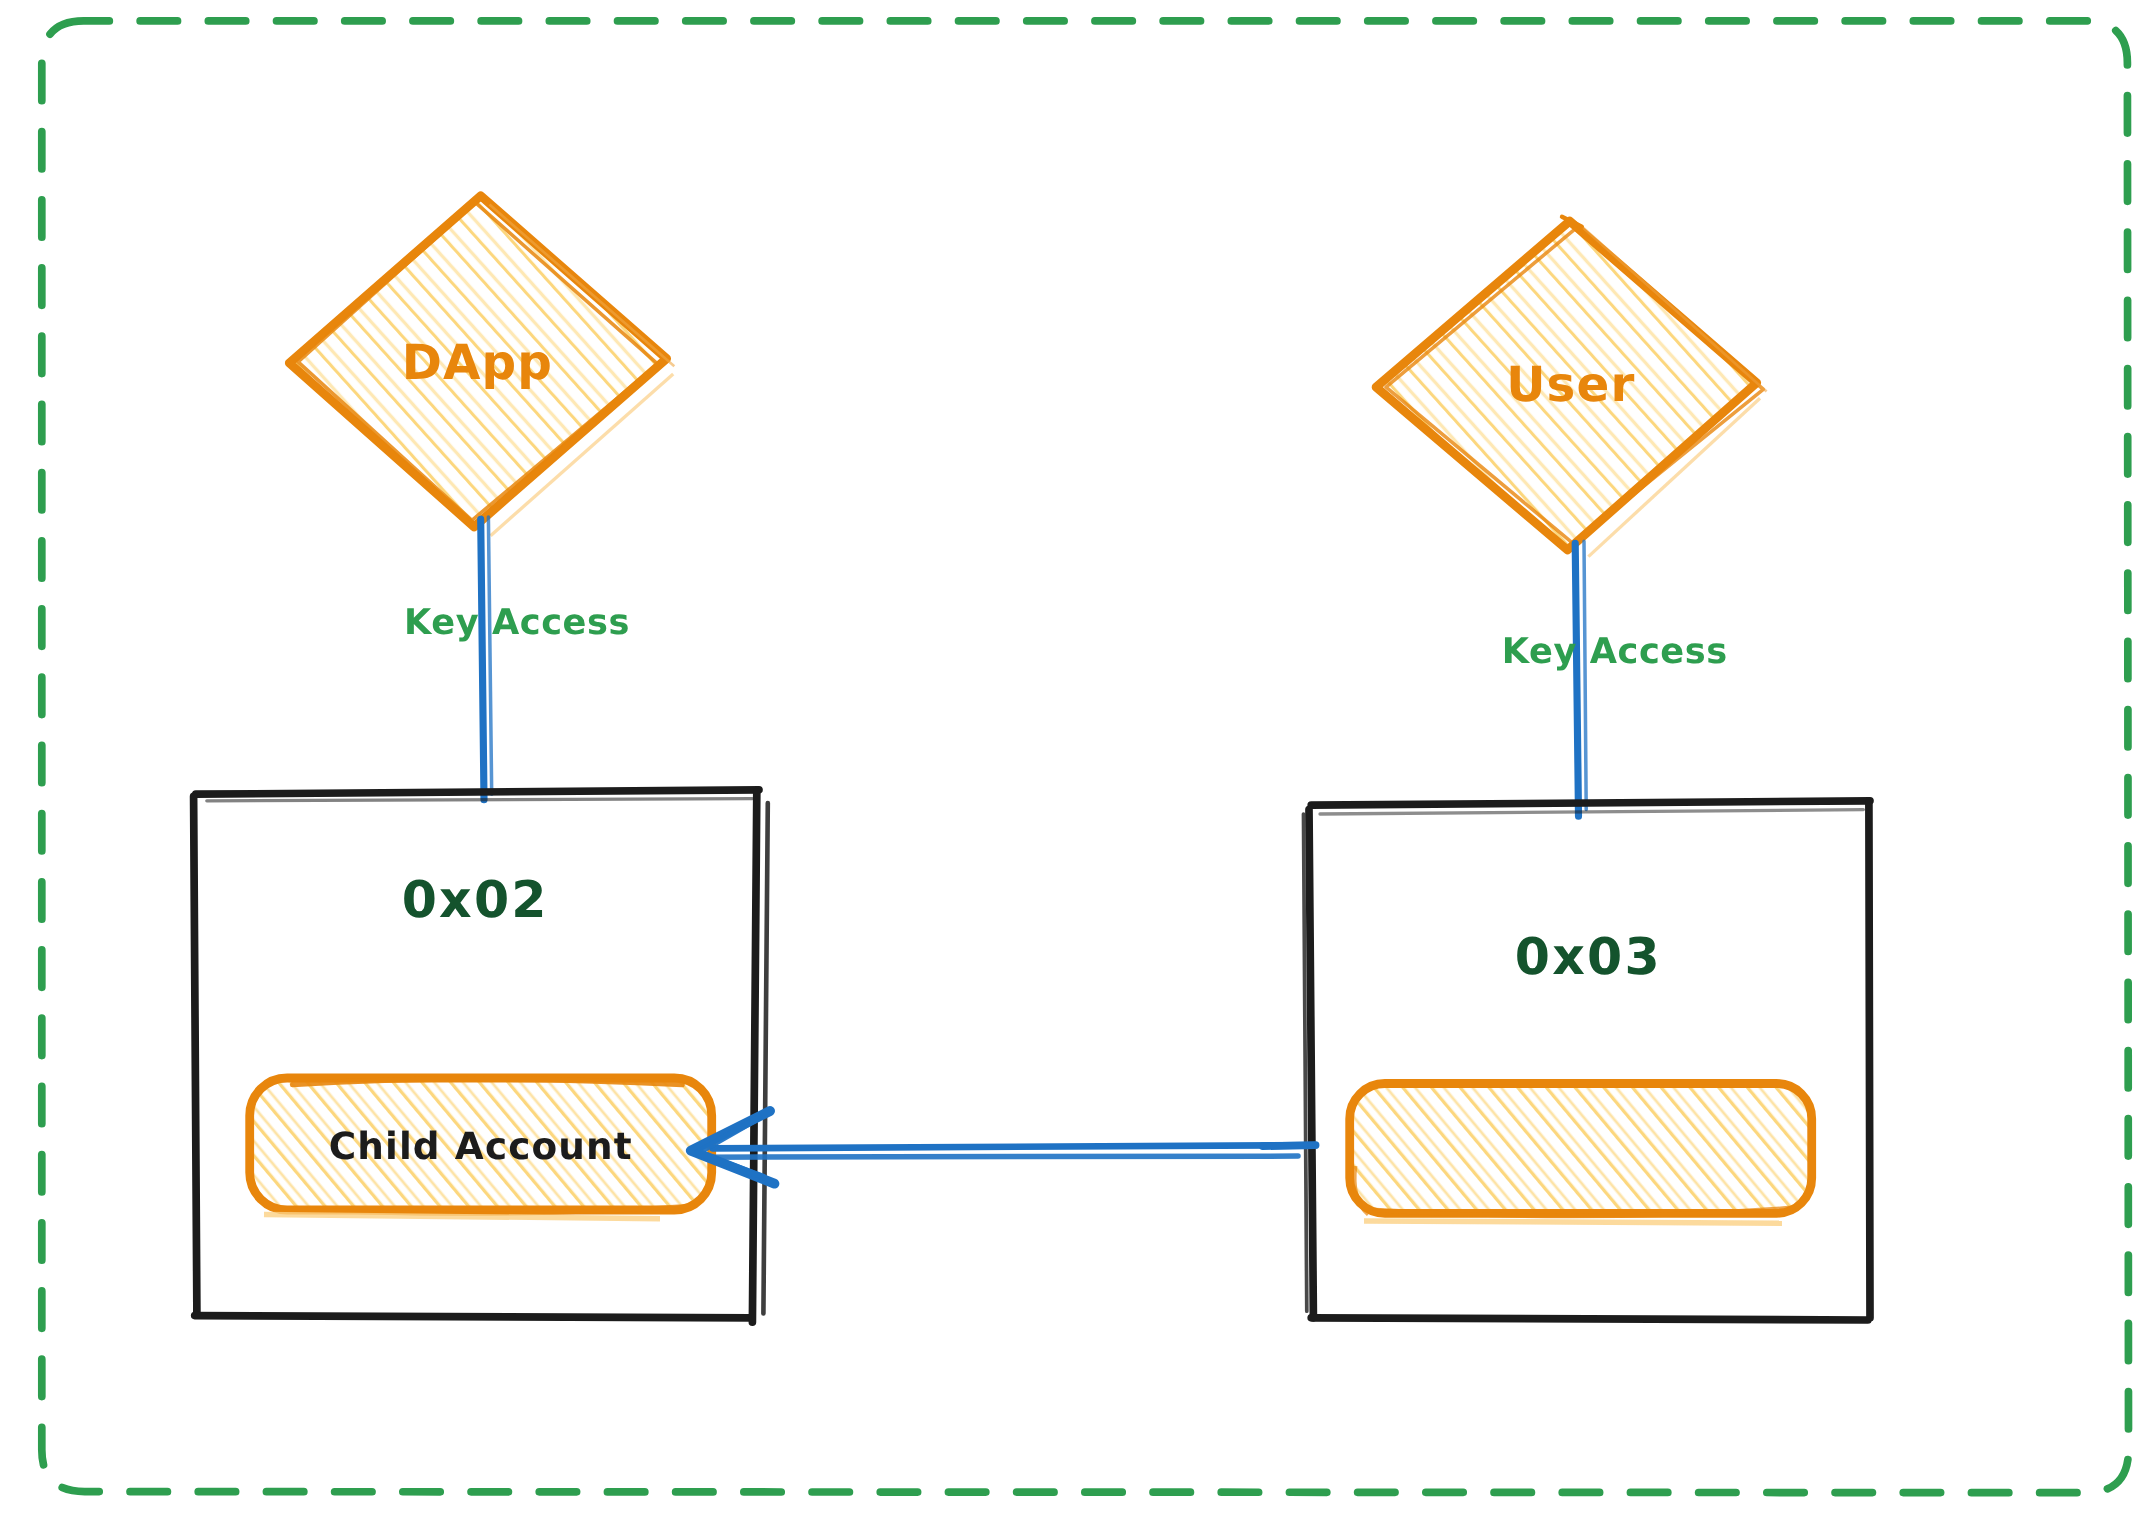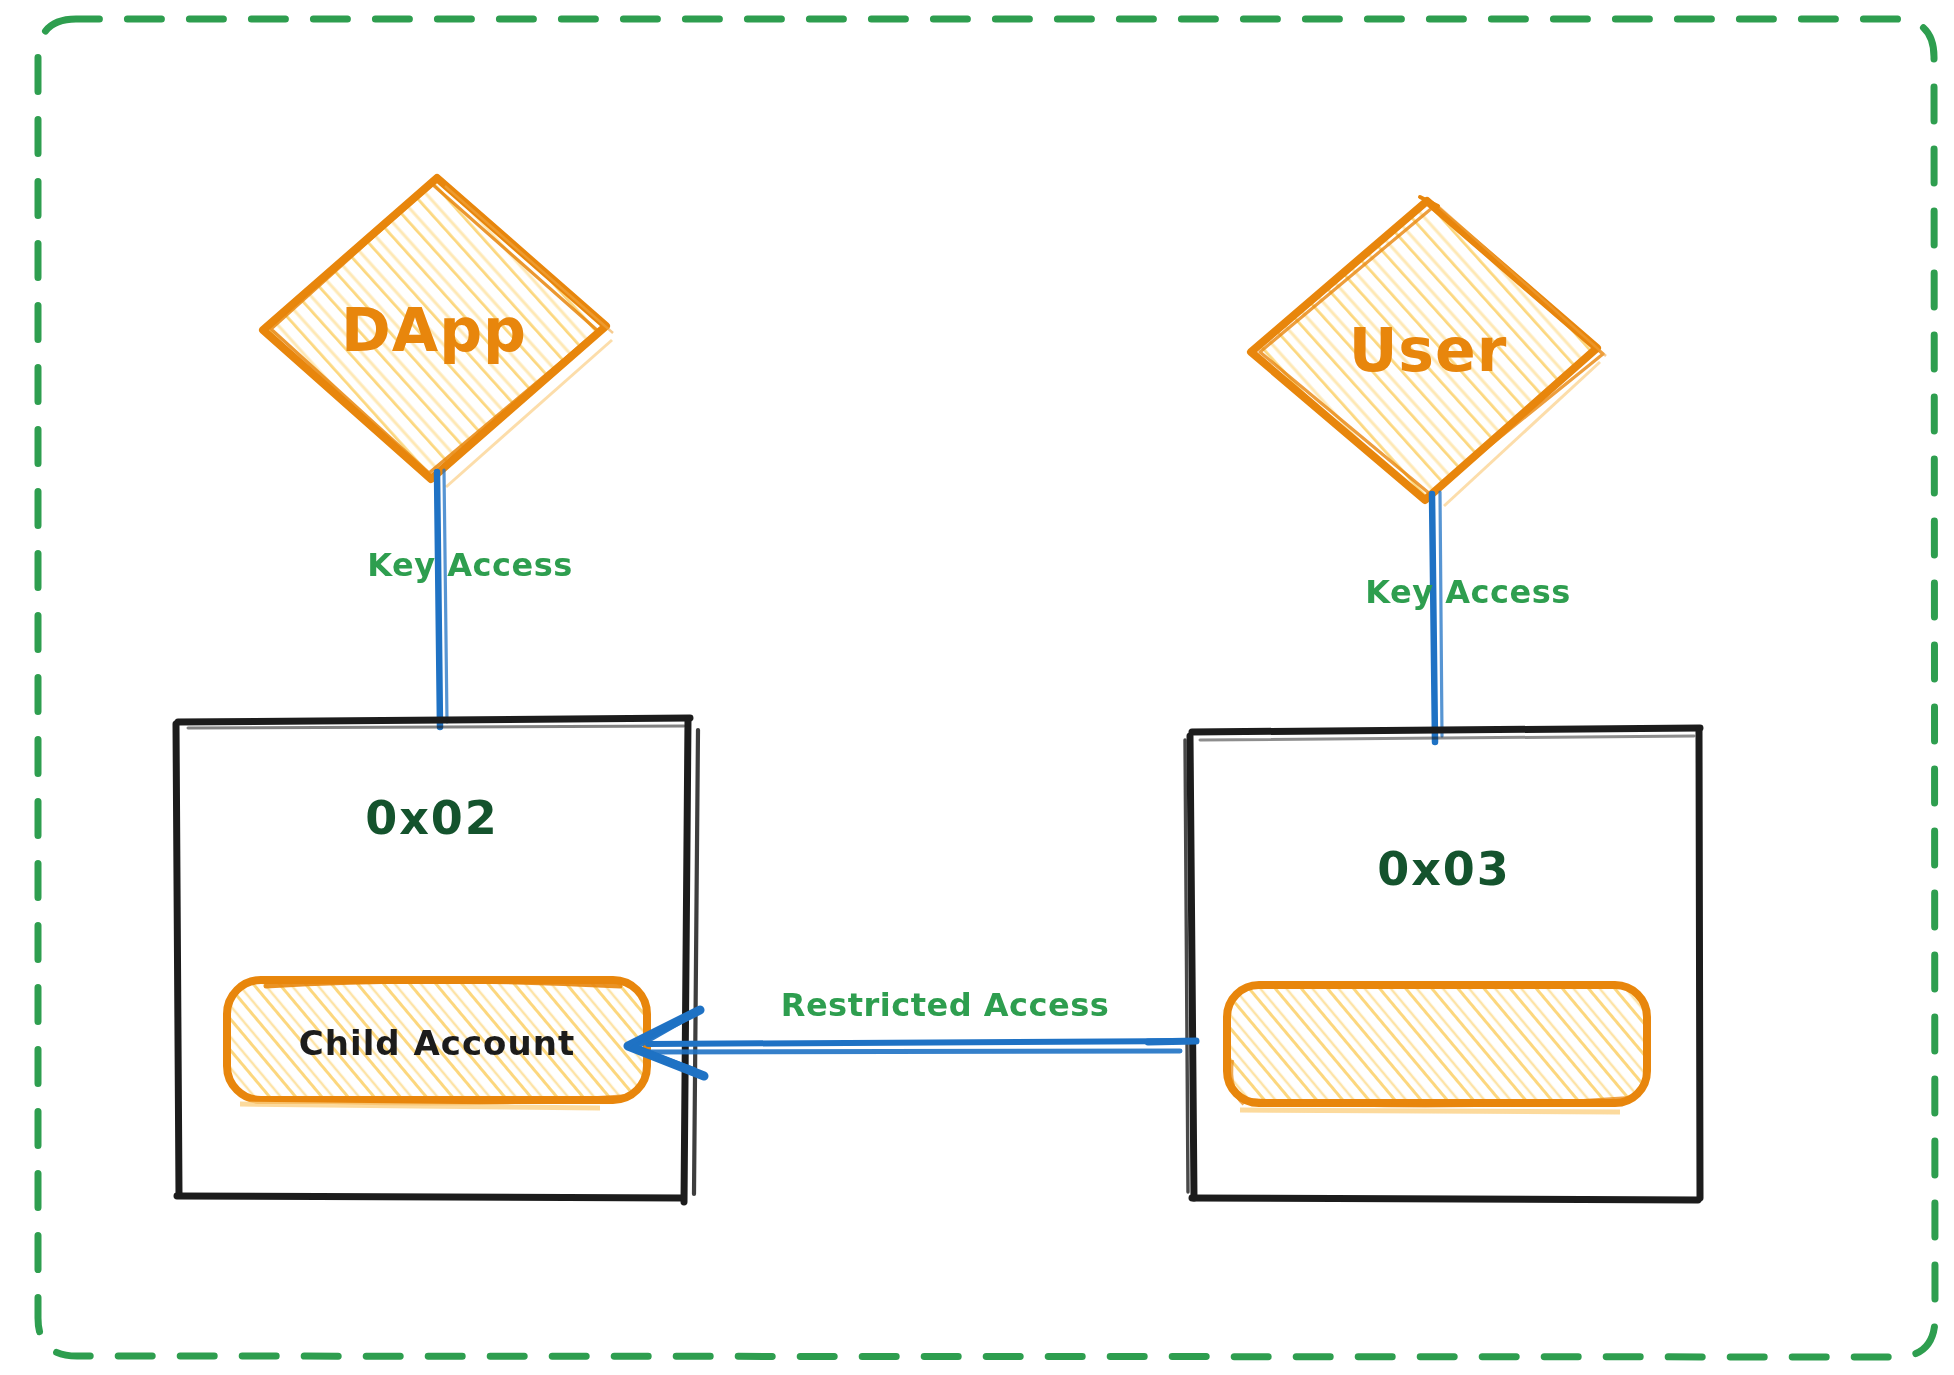--- a/index.html
+++ b/index.html
@@ -3,21 +3,21 @@
 <meta charset="utf-8">
 <title>Account Linking Diagram</title>
 <style>
   html,body{margin:0;padding:0;background:#ffffff;}
   body{width:1954px;height:1375px;overflow:hidden;
        font-family:"DejaVu Sans",sans-serif;}
   #canvas{position:relative;width:1954px;height:1375px;background:#fff;}
   svg#scene{position:absolute;left:0;top:0;width:1954px;height:1375px;}
   .lbl{position:absolute;white-space:nowrap;pointer-events:none;}
   .node-label{font-family:"DejaVu Sans",sans-serif;font-weight:700;}
-  .diamond-label{font-size:60px;color:#E8860C;letter-spacing:1px;}
+  .diamond-label{font-size:44px;color:#E8860C;letter-spacing:1px;}
   .addr-label{font-size:46px;color:#14532d;letter-spacing:2px;}
   .inner-label{font-size:34px;color:#1c1c1c;letter-spacing:1px;}
   .edge-label{font-size:32px;color:#2e9e4f;font-weight:700;letter-spacing:0.5px;}
   .ctr{transform:translate(-50%,-50%);}
 </style>
 </head>
 <body>
 
 <div id="canvas">
 
@@ -117,15 +117,14 @@
 
   <div class="lbl ctr node-label addr-label" style="left:1444px;top:869px;">0x03</div>
 
   <div class="lbl ctr node-label inner-label" style="left:437px;top:1043px;">Child Account</div>
 
 
   <div class="lbl ctr edge-label" style="left:470px;top:565px;">Key Access</div>
 
   <div class="lbl ctr edge-label" style="left:1468px;top:592px;">Key Access</div>
 
-  <div class="lbl ctr edge-label" style="left:945px;top:1005px;">Restricted Access</div>
 
 </div>
 
 </body></html>

